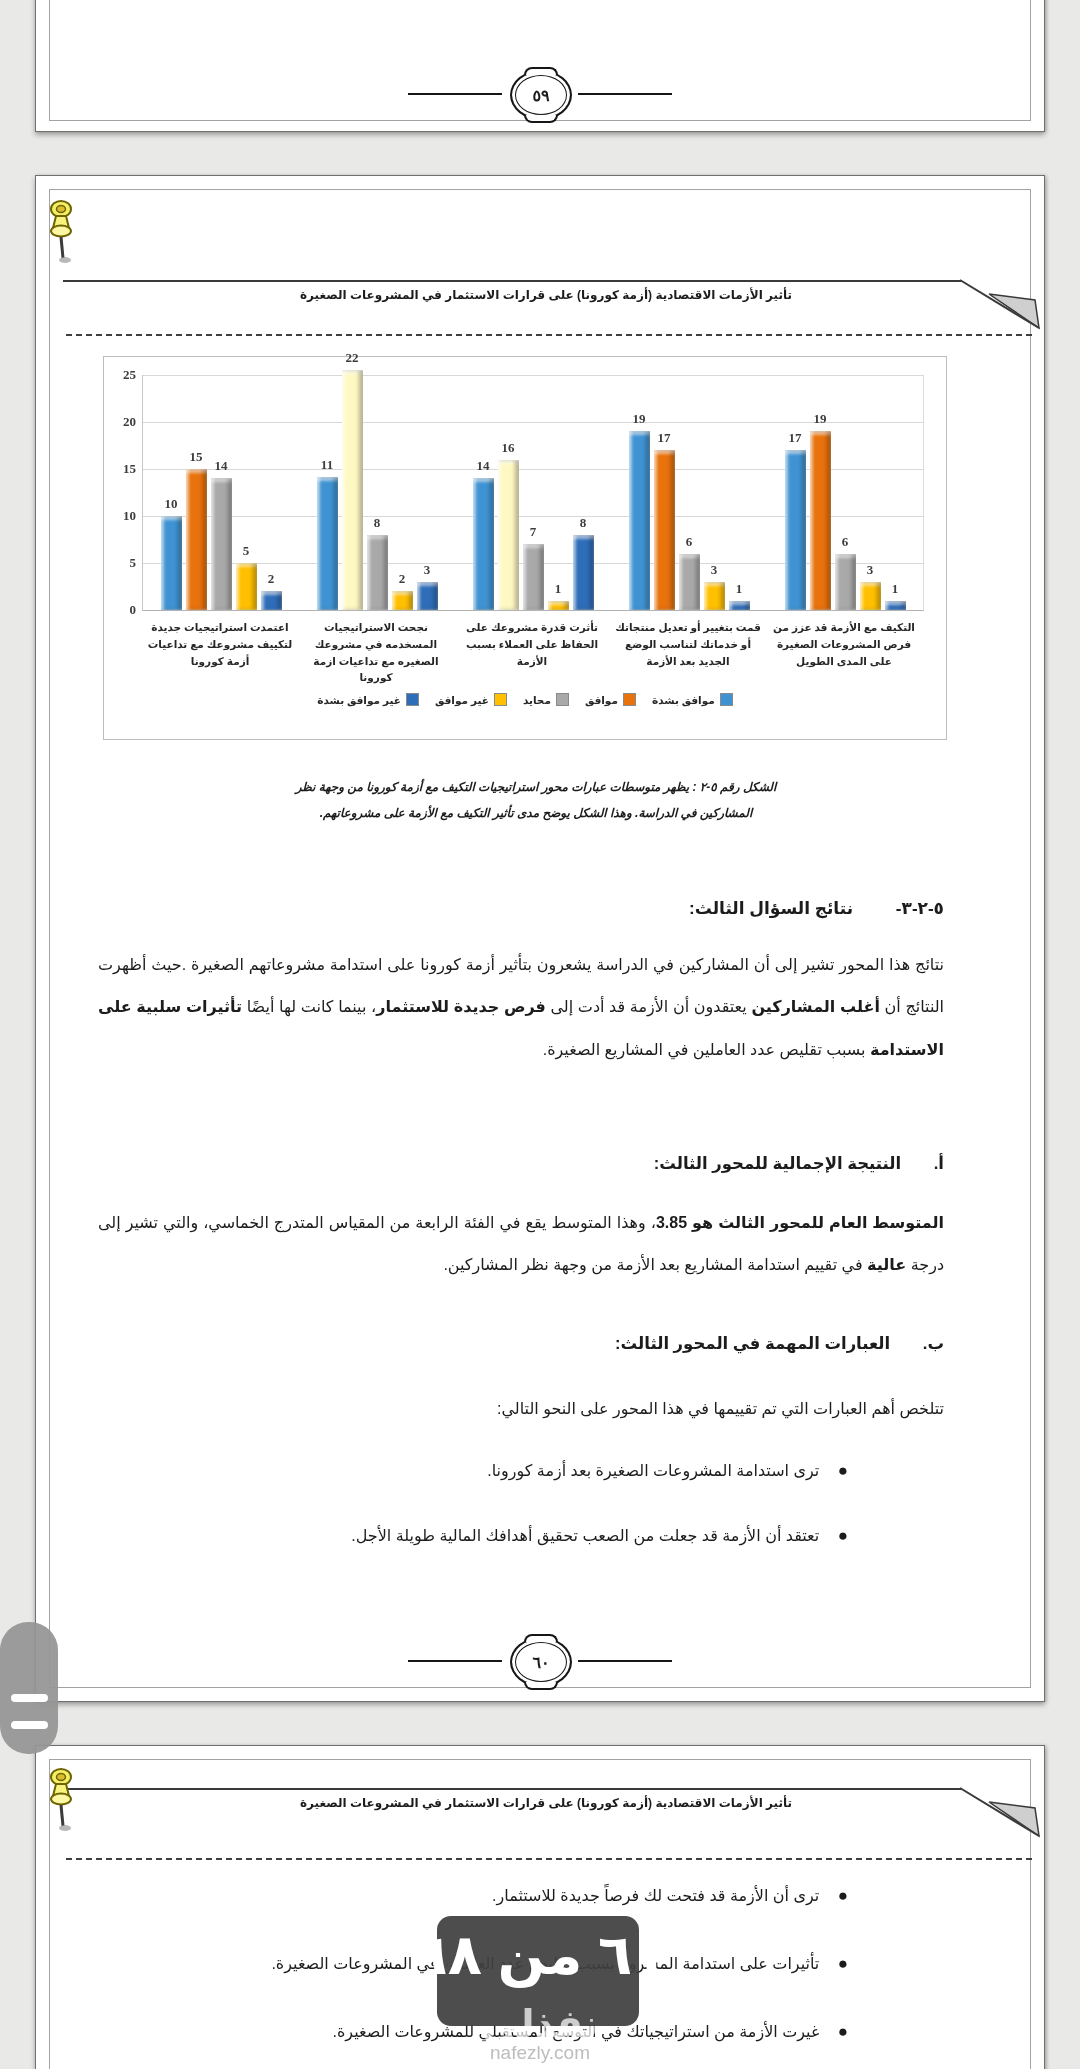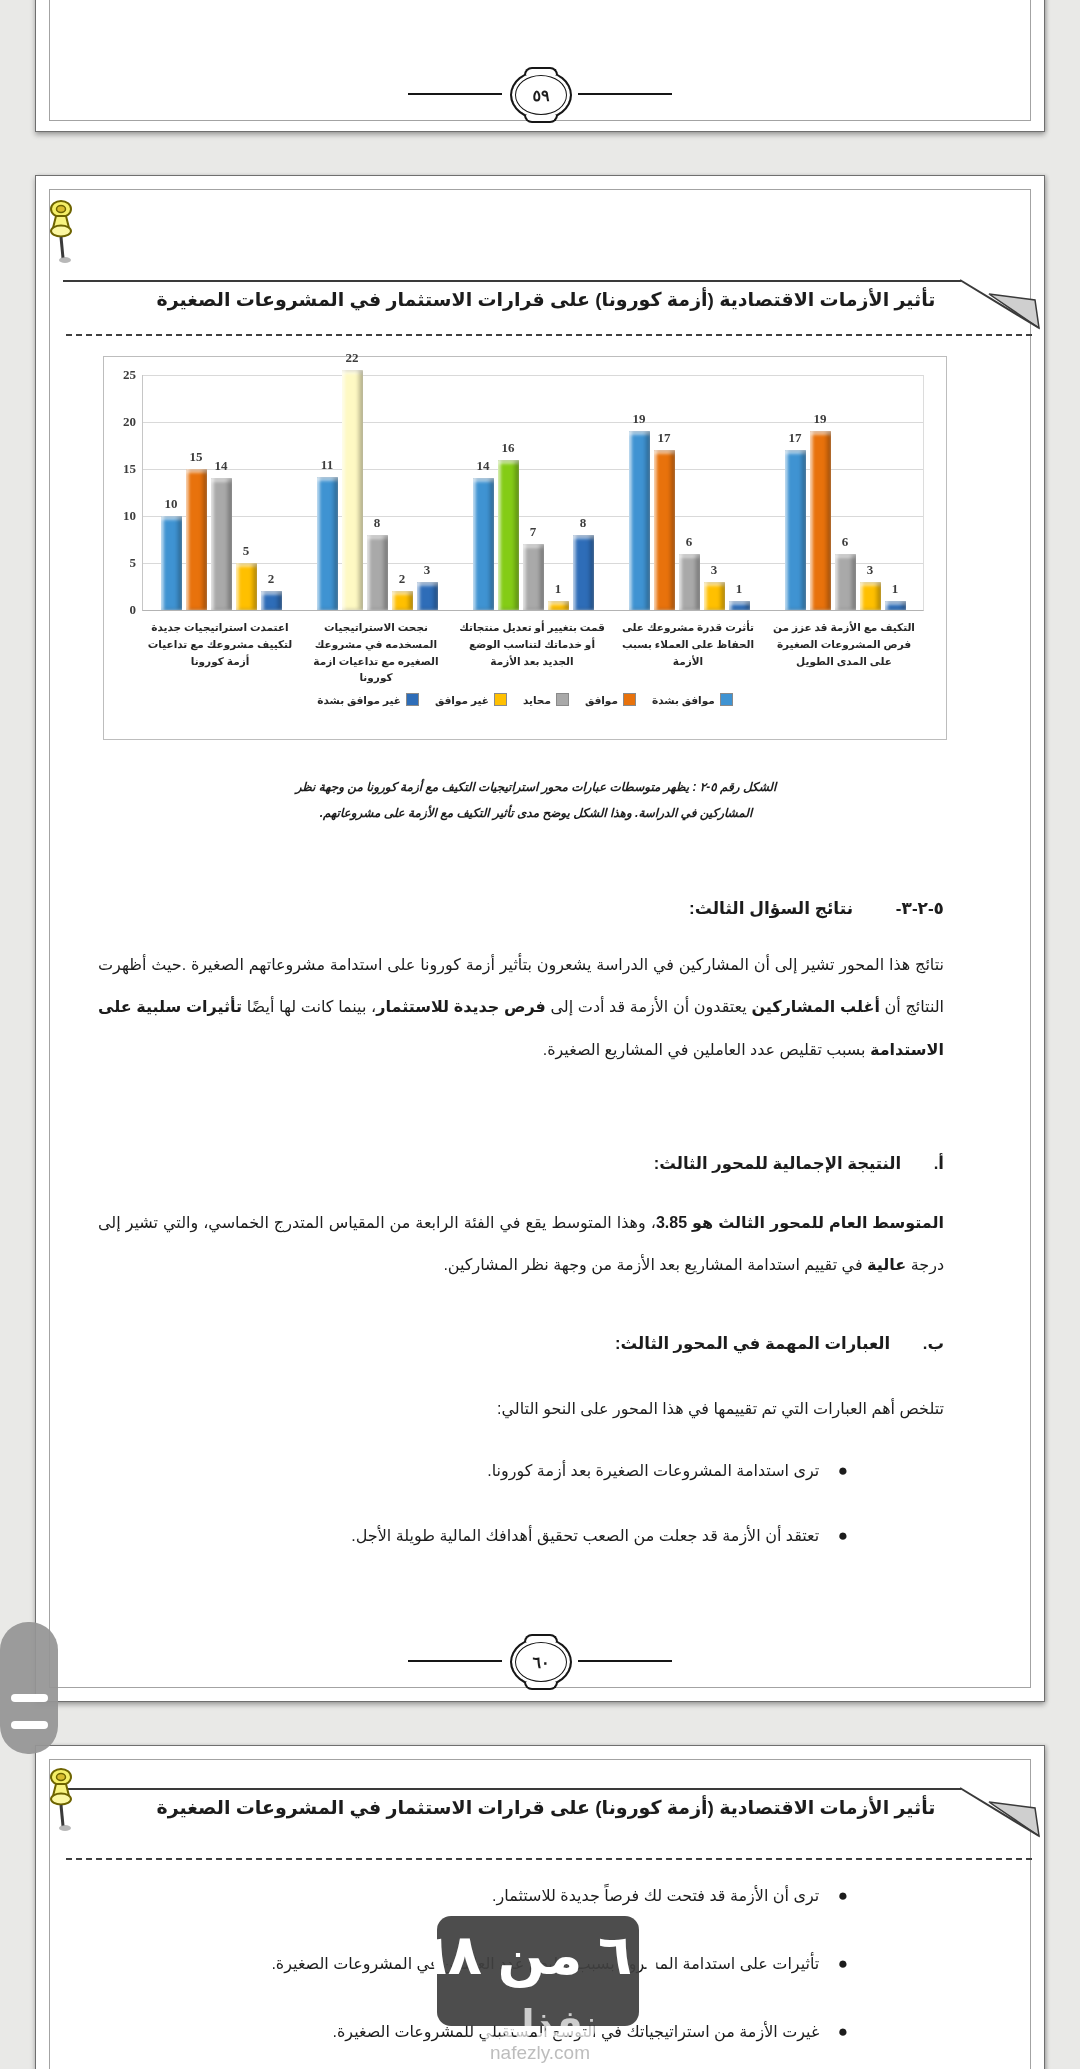--- a/index.html
+++ b/index.html
@@ -6,21 +6,21 @@
   #stage{position:relative;width:1080px;height:2069px;overflow:hidden;background:#e9e9e7;
          font-family:"Liberation Sans","DejaVu Sans",sans-serif;color:#1c1c1c;}
   .page{position:absolute;left:35px;width:1008px;background:#fff;border:1px solid #6f6f6f;
         box-shadow:0 3px 5px rgba(0,0,0,.3),2px 0 3px rgba(0,0,0,.12);}
   .inner-frame{position:absolute;left:13px;right:13px;top:13px;bottom:13px;border:1px solid #a3a3a3;pointer-events:none;}
   .inner-frame.open-top{border-top:none;top:-5px;}
   .inner-frame.open-bottom{border-bottom:none;bottom:-2px;}
   
   .content-head{position:absolute;left:27px;width:898px;border-top:2px solid #3a3a3a;height:0;}
   .fold{position:absolute;width:82px;height:56px;}
-  .doc-title{position:absolute;left:80px;width:860px;text-align:center;font-weight:700;font-size:19px;direction:rtl;}
+  .doc-title{position:absolute;left:80px;width:860px;text-align:center;font-weight:700;font-size:12px;direction:rtl;}
   .dashes{position:absolute;left:30px;width:966px;border-top:2px dashed #3f3f3f;height:0;}
   
   .chart-box{position:absolute;left:67px;top:180px;width:842px;height:382px;border:1px solid #bdbdbd;background:#fff;}
   .plot{position:absolute;left:38px;top:18px;width:780px;height:235px;border-left:1px solid #c6c6c6;
         border-right:1px solid #dcdcdc;border-bottom:1px solid #b3b3b3;
         display:flex;align-items:flex-end;justify-content:space-around;}
   .gridline{position:absolute;left:0;right:0;height:1px;background:#d9d9d9;z-index:0;}
   .yaxis{position:absolute;left:2px;top:18px;width:32px;height:235px;}
   .ytick{position:absolute;right:2px;width:30px;text-align:right;font-family:"Liberation Serif","DejaVu Serif",serif;
          font-weight:700;font-size:13px;color:#3d3d3d;}
@@ -149,21 +149,21 @@
               <div class="val">2</div>
             </div>
             <div class="bar" style="height: 28.2px; background: rgb(46, 109, 184);">
               <div class="val">3</div>
             </div>
           </div>
           <div class="bar-group">
             <div class="bar" style="height: 131.6px; background: rgb(63, 147, 210);">
               <div class="val">14</div>
             </div>
-            <div class="bar" style="height: 150.4px; background: #84cc16;">
+            <div class="bar" style="height: 150.4px; background: #fef9c3;">
               <div class="val">16</div>
             </div>
             <div class="bar" style="height: 65.8px; background: rgb(169, 169, 169);">
               <div class="val">7</div>
             </div>
             <div class="bar" style="height: 9.4px; background: rgb(255, 192, 0);">
               <div class="val">1</div>
             </div>
             <div class="bar" style="height: 75.2px; background: rgb(46, 109, 184);">
               <div class="val">8</div>
@@ -200,22 +200,22 @@
               <div class="val">3</div>
             </div>
             <div class="bar" style="height: 9.4px; background: rgb(46, 109, 184);">
               <div class="val">1</div>
             </div>
           </div>
         </div>
       <div class="cats" id="cats">
           <div class="cat">اعتمدت استراتيجيات جديدة لتكييف مشروعك مع تداعيات أزمة كورونا</div>
           <div class="cat">نجحت الاستراتيجيات المسخدمه في مشروعك الصغيره مع تداعيات ازمة كورونا</div>
+          <div class="cat">تأثرت قدرة مشروعك على الحفاظ على العملاء بسبب الأزمة</div>
           <div class="cat">قمت بتغيير أو تعديل منتجاتك أو خدماتك لتناسب الوضع الجديد بعد الأزمة</div>
-          <div class="cat">تأثرت قدرة مشروعك على الحفاظ على العملاء بسبب الأزمة</div>
           <div class="cat">التكيف مع الأزمة قد عزز من فرص المشروعات الصغيرة على المدى الطويل</div>
         </div>
       <div class="legend" id="legend">
           <div class="leg-item">
             <div class="">موافق بشدة</div>
             <div class="leg-sw" style="background: rgb(63, 147, 210);"></div>
           </div>
           <div class="leg-item">
             <div class="">موافق</div>
             <div class="leg-sw" style="background: rgb(232, 114, 12);"></div>

